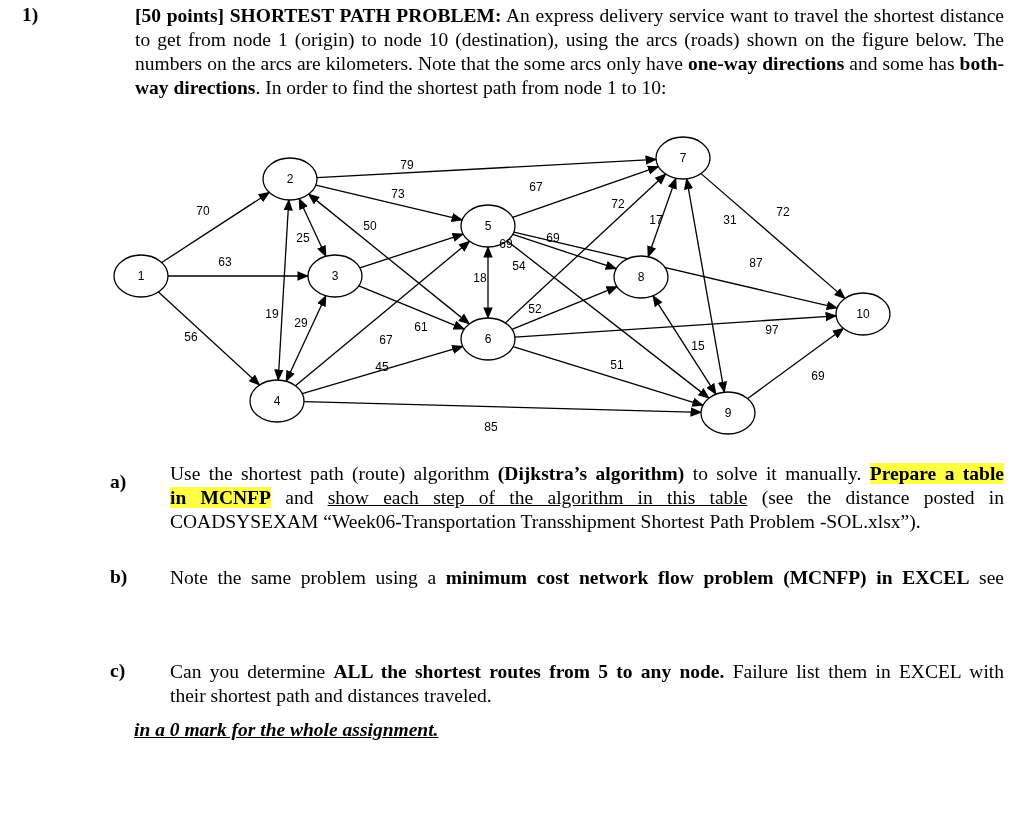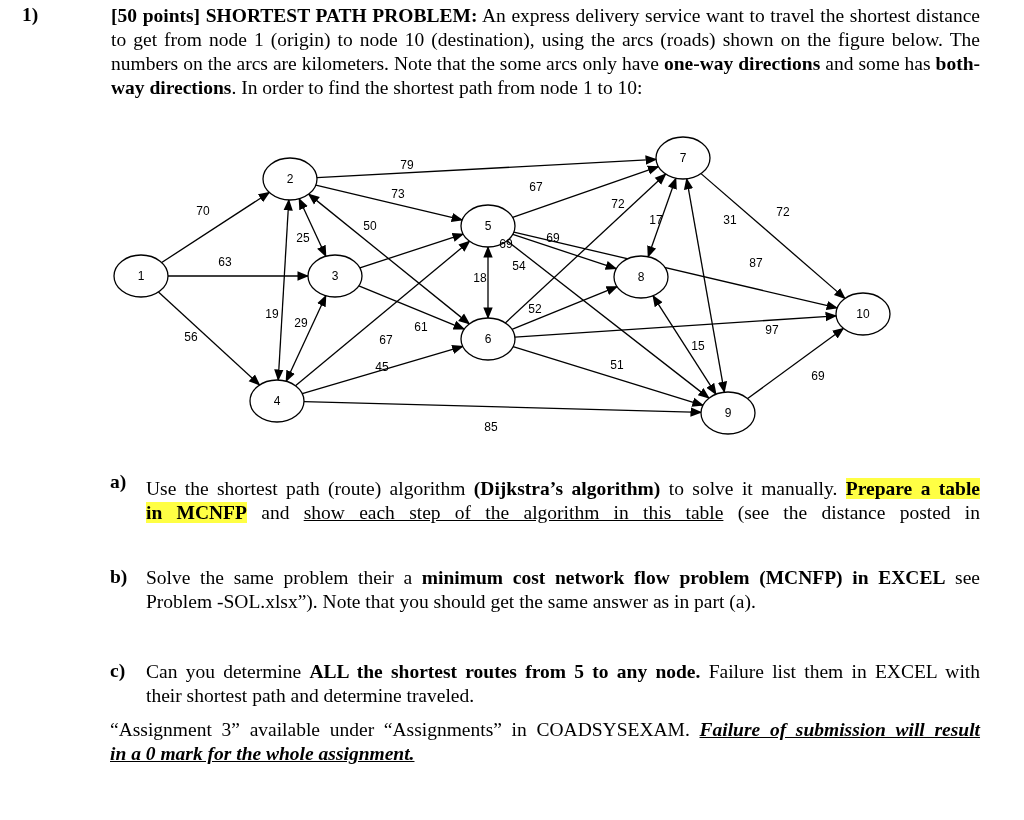--- a/index.html
+++ b/index.html
@@ -1,18 +1,18 @@
 <!DOCTYPE html>
 <html><head>
 <meta charset="utf-8">
 <style>
   html, body { margin: 0; padding: 0; background: #ffffff; }
   body { width: 1024px; height: 820px; position: relative; overflow: hidden;
          font-family: "Liberation Serif", "DejaVu Serif", serif; color: #000; }
-  .para { position: absolute; font-size: 19.5px; line-height: 24px; text-align: justify; }
+  .para { position: absolute; font-size: 19.5px; line-height: 24px; text-align: justify; margin-left: 24px; }
   .q-num { position: absolute; left: 22px; top: 4px; font-weight: bold; font-size: 19.5px; }
   .q-body { left: 111px; top: 4px; width: 869px; }
   .item-label { position: absolute; font-weight: bold; font-size: 19.5px; left: 110px; }
   .item-body { left: 146px; width: 834px; }
   b { font-weight: bold; }
   .hl { background: #ffff44; }
   .ul { text-decoration: underline; }
   .bi-ul { font-weight: bold; font-style: italic; text-decoration: underline; }
   .text-line { display: block; text-align: justify; text-align-last: justify; }
   .text-line.last { text-align-last: left; }
@@ -131,33 +131,32 @@
       <text x="772" y="334" text-anchor="middle">97</text>
       <text x="656" y="224" text-anchor="middle">17</text>
       <text x="730" y="224" text-anchor="middle">31</text>
       <text x="783" y="216" text-anchor="middle">72</text>
       <text x="698" y="350" text-anchor="middle">15</text>
       <text x="818" y="380" text-anchor="middle">69</text>
     </g>
 </svg>
 
 <div class="item-label" style="top:471px;">a)</div>
-<div class="para item-body" style="top:477px;">
+<div class="para item-body" style="top:462px;">
   <span class="text-line"><span>Use the shortest path (route) algorithm </span><b>(Dijkstra’s algorithm)</b><span> to solve it manually. </span><b class="hl">Prepare a table</b></span>
   <span class="text-line"><b class="hl">in MCNFP</b><span> and </span><span class="ul">show each step of the algorithm in this table</span><span> (see the distance posted in</span></span>
+  <span class="text-line last">COADSYSEXAM “Week06-Transportation  Transshipment  Shortest Path Problem -SOL.xlsx”).</span>
 </div>
 
 <div class="item-label" style="top:566px;">b)</div>
 <div class="para item-body" style="top:566px;">
-  <span class="text-line"><span>Solve the same problem their a </span><b>minimum cost network flow problem (MCNFP) in EXCEL</b><span> see</span></span>
-  <span class="text-line last">Problem -SOL.xlsx”). Note that you should get the same answer as in part (a).</span>
+  <span class="text-line"><span>Note the same problem using a </span><b>minimum cost network flow problem (MCNFP) in EXCEL</b><span> see</span></span>
 </div>
 
 <div class="item-label" style="top:660px;">c)</div>
 <div class="para item-body" style="top:660px;">
   <span class="text-line"><span>Can you determine </span><b>ALL the shortest routes from 5 to any node.</b><span> Failure list them in EXCEL with</span></span>
-  <span class="text-line last">their shortest path and determine traveled.</span>
+  <span class="text-line last">their shortest path and distances traveled.</span>
 </div>
 
 <div class="para" style="left:110px; top:718px; width:870px;">
-  <span class="text-line"><span>“Assignment 3” available under “Assignments” in COADSYSEXAM. </span><span class="bi-ul">Failure of submission will result</span></span>
   <span class="text-line last"><span class="bi-ul">in a 0 mark for the whole assignment.</span></span>
 </div>
 
 </body></html>

